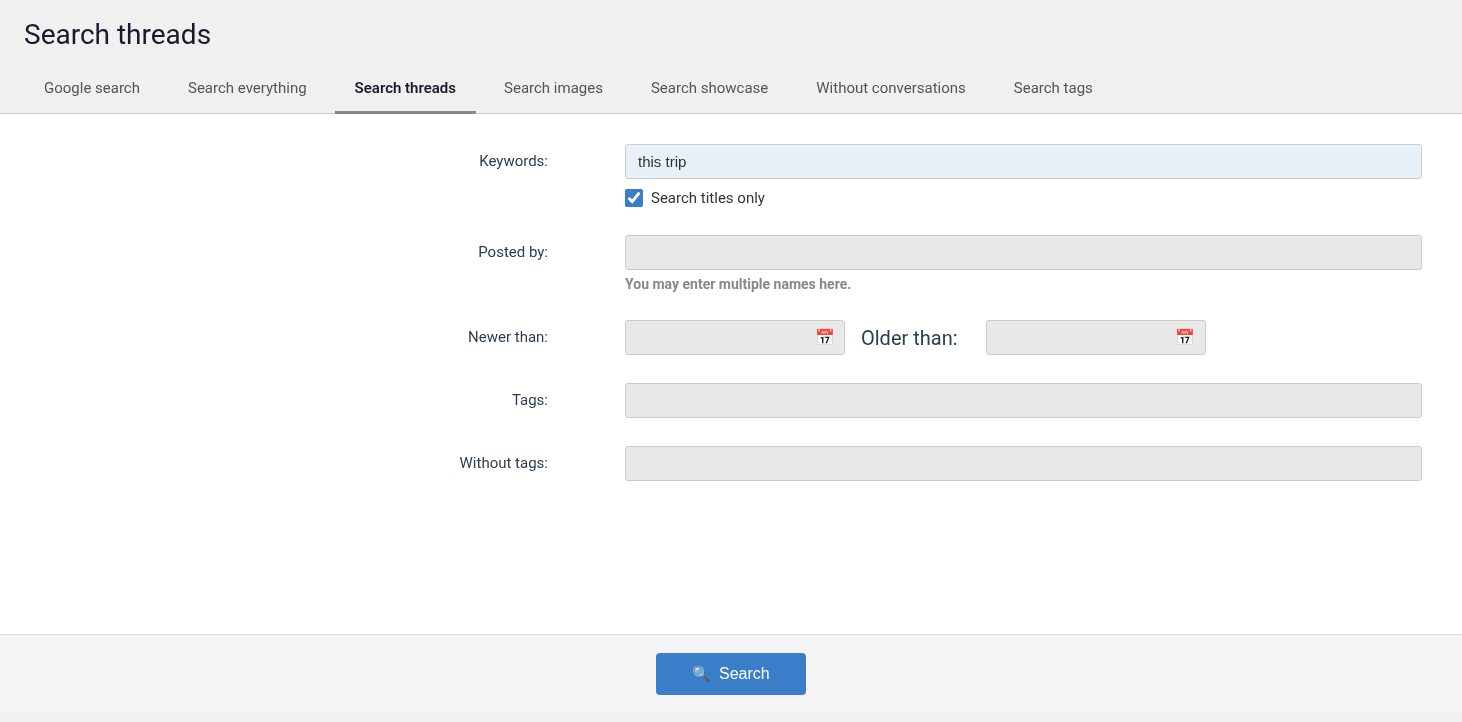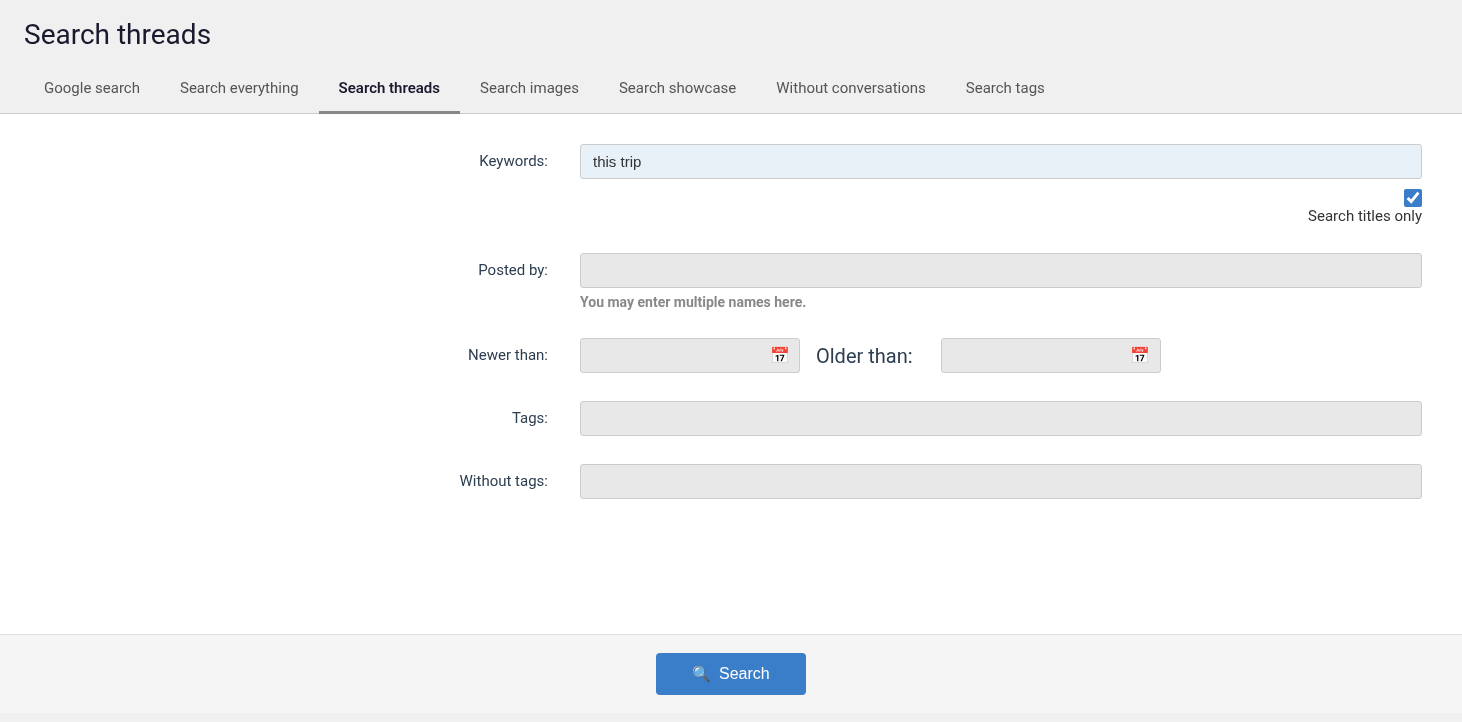--- a/index.html
+++ b/index.html
@@ -20,21 +20,21 @@
       font-weight: 400;
       color: #1a1a2e;
     }
 
     .tabs-bar {
       display: flex;
       align-items: flex-end;
       background: #f0f0f0;
       border-bottom: 1px solid #ccc;
       padding: 0 0 0 24px;
-      gap: 0;
+      gap: 8px;
     }
 
     .tab-item {
       padding: 14px 20px;
       cursor: pointer;
       color: #555;
       font-size: 15px;
       white-space: nowrap;
       border-bottom: 3px solid transparent;
       margin-bottom: -1px;
@@ -68,42 +68,43 @@
       text-align: right;
       padding-right: 32px;
       padding-top: 8px;
       font-size: 15px;
       color: #2c3e50;
       flex-shrink: 0;
     }
 
     .form-control-wrap {
       flex: 1;
+      margin-left: 45px;
     }
 
     .form-input {
       width: 100%;
       padding: 8px 12px;
       border: 1px solid #ccc;
       border-radius: 3px;
       font-size: 15px;
       background: #e8f0f8;
       color: #333;
       outline: none;
     }
 
     .form-input.plain {
       background: #e8e8e8;
     }
 
     .checkbox-row {
       display: flex;
-      align-items: flex-end;
+      align-items: flex-start;
       margin-top: 10px;
-      flex-direction: column;
+      gap: 8px;
     }
 
     .checkbox-row input[type="checkbox"] {
       width: 18px;
       height: 18px;
       accent-color: #3a7dc9;
       cursor: pointer;
     }
 
     .checkbox-label {

